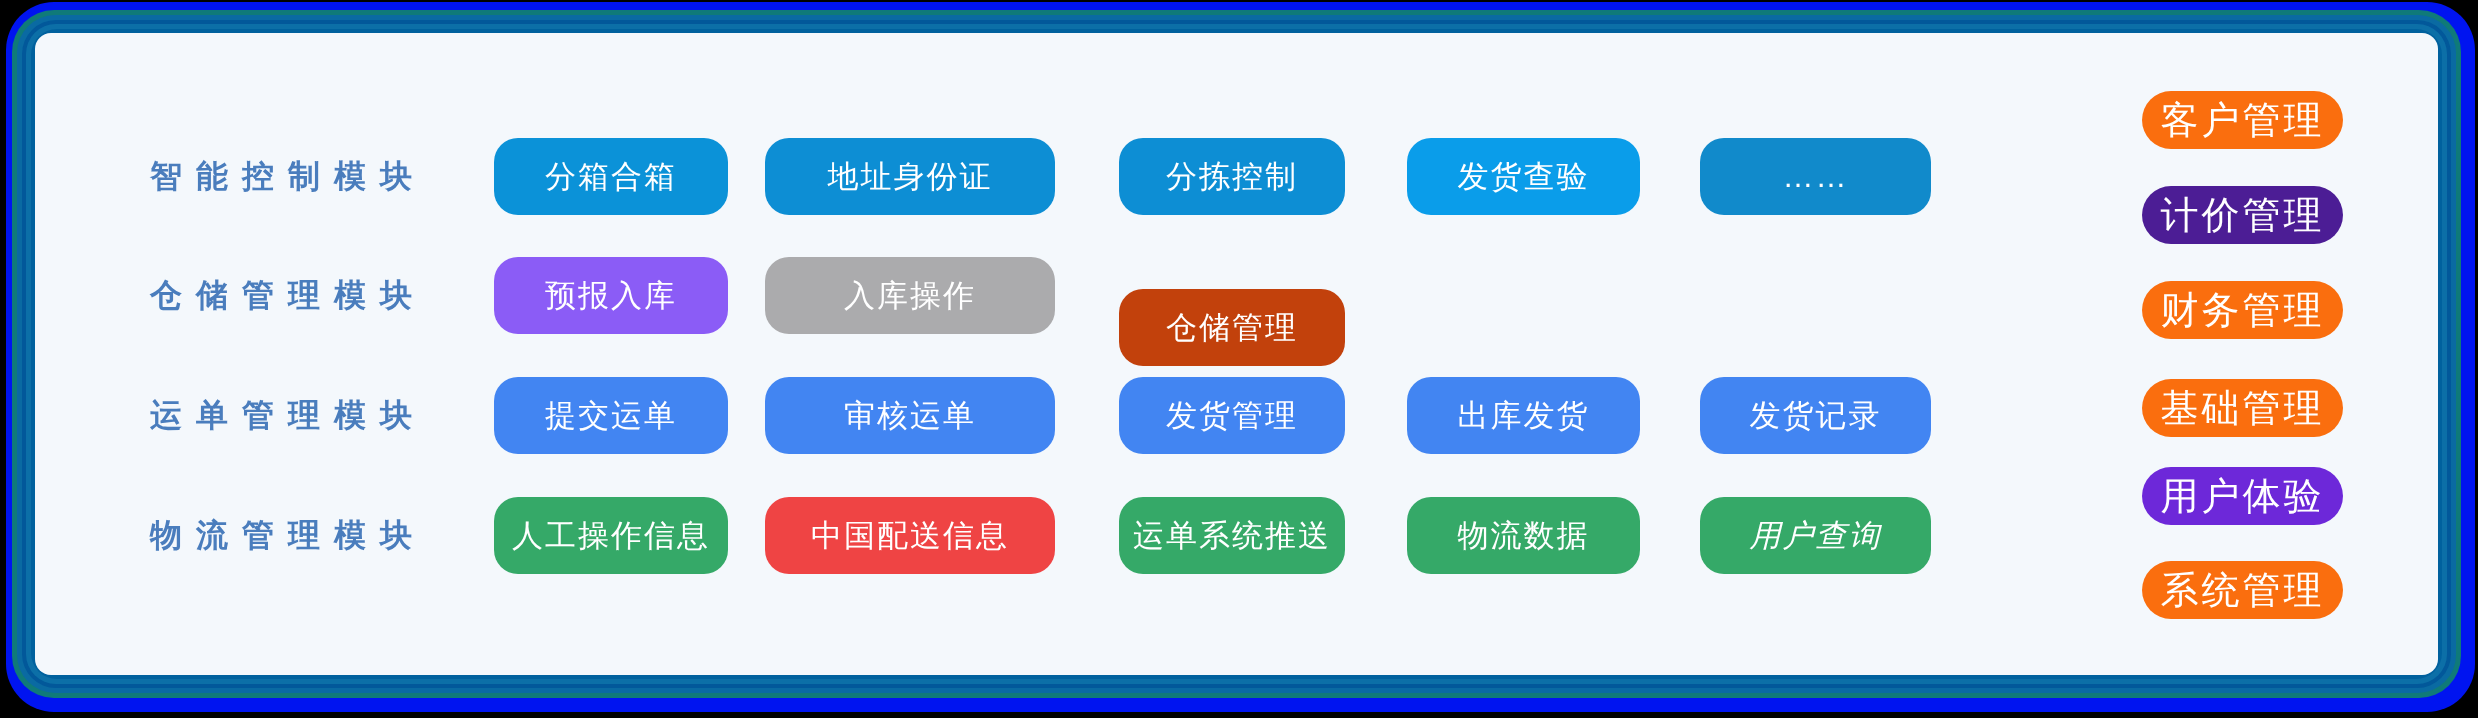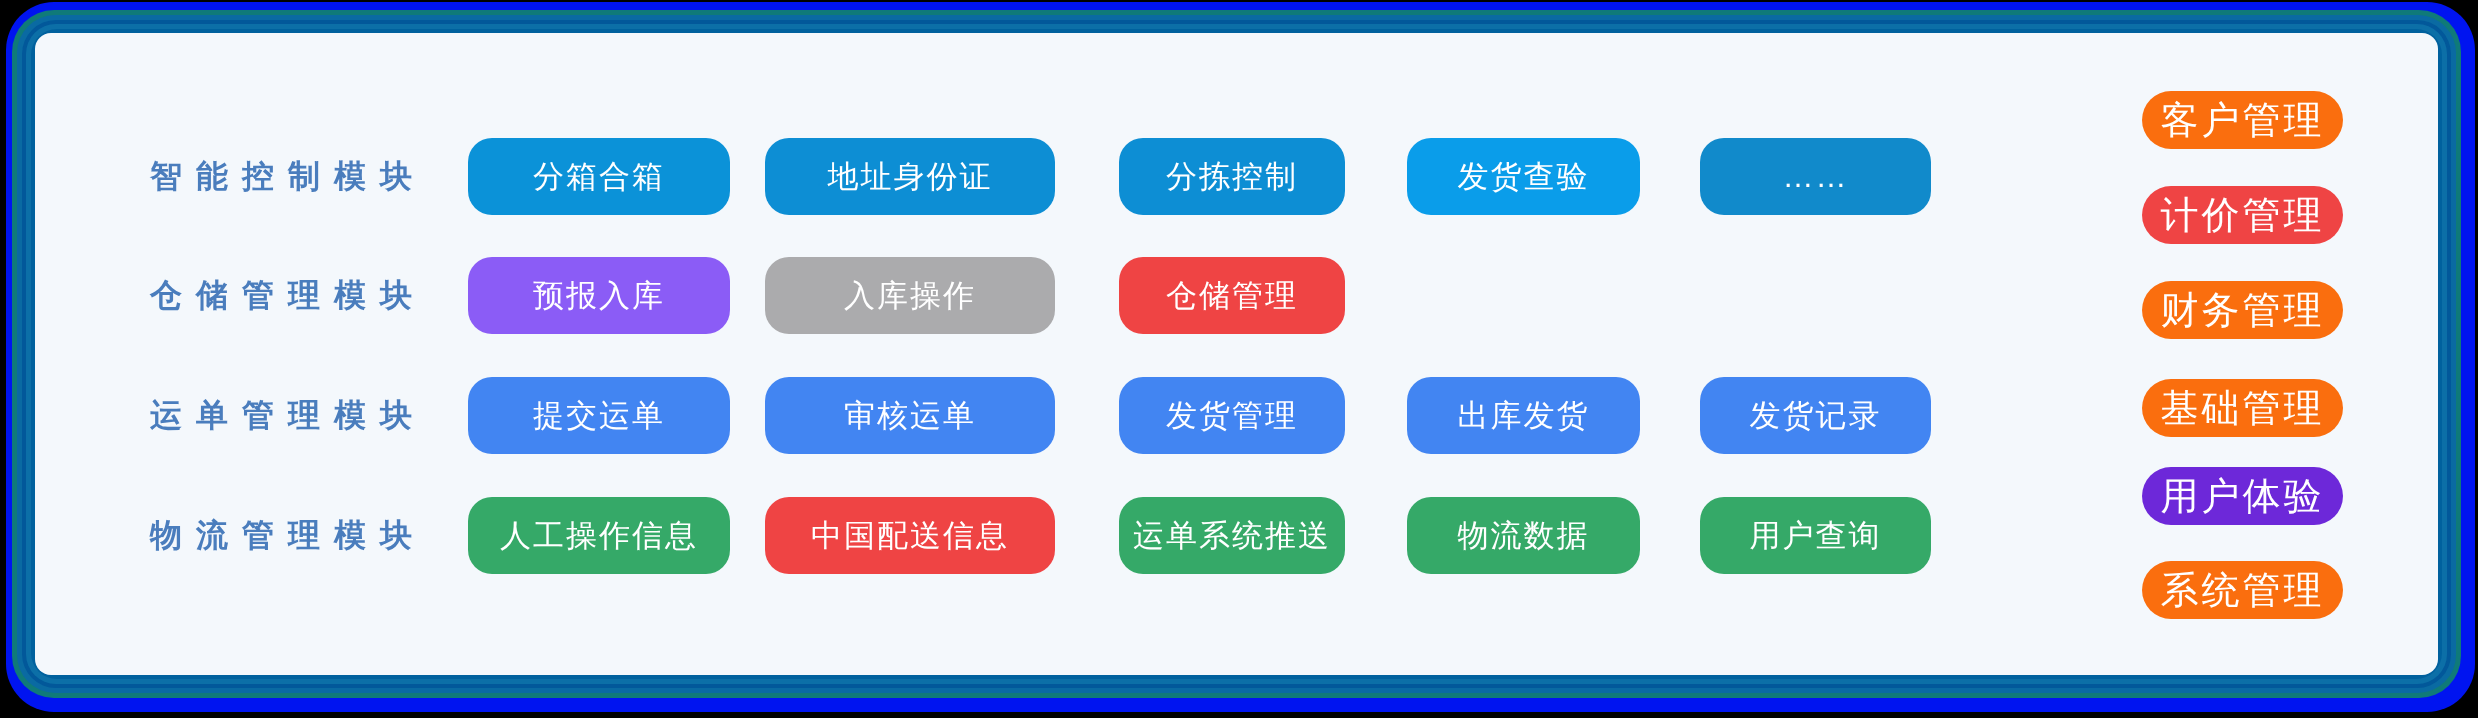--- a/index.html
+++ b/index.html
@@ -23,21 +23,21 @@
   .mod-label{
     position:absolute;left:115px;top:50%;transform:translateY(-50%);
     font-size:32px;font-weight:600;letter-spacing:14px;color:#4a7dbd;white-space:nowrap;
   }
 
   .pill{
     position:absolute;top:0;height:77px;border-radius:24px;
     display:flex;align-items:center;justify-content:center;
     color:#fff;font-size:31px;font-weight:500;letter-spacing:2px;white-space:nowrap;
   }
-  .c1{left:433px;width:262px}
+  .c1{left:459px;width:234px}
   .c2{left:730px;width:290px}
   .c3{left:1084px;width:226px}
   .c4{left:1372px;width:233px}
   .c5{left:1665px;width:231px}
 
   .side-pill{
     position:absolute;left:2107px;width:201px;height:58px;border-radius:29px;
     display:flex;align-items:center;justify-content:center;
     color:#fff;font-size:38px;font-weight:500;letter-spacing:3px;white-space:nowrap;
   }
@@ -60,43 +60,43 @@
           <div class="pill c2" style="background: rgb(13, 142, 212);">地址身份证</div>
           <div class="pill c3" style="background: rgb(13, 142, 212);">分拣控制</div>
           <div class="pill c4" style="background: rgb(10, 157, 234);">发货查验</div>
           <div class="pill c5" style="background: rgb(17, 138, 203);">……</div>
         </div>
 
         <div class="row r2">
           <div class="mod-label">仓储管理模块</div>
           <div class="pill c1" style="background: #8b5cf6;">预报入库</div>
           <div class="pill c2" style="background: rgb(171, 171, 173);">入库操作</div>
-          <div class="pill c3" style="background: #ef4444;">仓储管理</div>
+          <div class="pill c3" style="background: #c2410c; margin-top: 32px;">仓储管理</div>
         </div>
 
         <div class="row r3">
           <div class="mod-label">运单管理模块</div>
           <div class="pill c1" style="background: rgb(66, 133, 242);">提交运单</div>
           <div class="pill c2" style="background: rgb(66, 133, 242);">审核运单</div>
           <div class="pill c3" style="background: rgb(66, 133, 242);">发货管理</div>
           <div class="pill c4" style="background: rgb(66, 133, 242);">出库发货</div>
           <div class="pill c5" style="background: rgb(66, 133, 242);">发货记录</div>
         </div>
 
         <div class="row r4">
           <div class="mod-label">物流管理模块</div>
           <div class="pill c1" style="background: rgb(53, 169, 104);">人工操作信息</div>
           <div class="pill c2" style="background: #ef4444; text-align: center;">中国配送信息</div>
           <div class="pill c3" style="background: rgb(53, 169, 104);">运单系统推送</div>
           <div class="pill c4" style="background: rgb(53, 169, 104); font-family: Liberation Serif, serif;">物流数据</div>
-          <div class="pill c5" style="background: rgb(53, 169, 104);">用户查询</div>
+          <div class="pill c5" style="background: rgb(53, 169, 104); font-style: italic;">用户查询</div>
         </div>
 
         <div class="side-pill s1" style="background: rgb(250, 110, 14);">客户管理</div>
-        <div class="side-pill s2" style="background: #ef4444; text-align: center;">计价管理</div>
+        <div class="side-pill s2" style="background: #4c1d95; text-align: center;">计价管理</div>
         <div class="side-pill s3" style="background: rgb(250, 110, 14);">财务管理</div>
         <div class="side-pill s4" style="background: rgb(250, 110, 14); margin-top: 7px;">基础管理</div>
         <div class="side-pill s5" style="background: #6d28d9;">用户体验</div>
         <div class="side-pill s6" style="background: rgb(250, 110, 14);">系统管理</div>
 
       </div>
      </div>
     </div>
    </div>
   </div>

